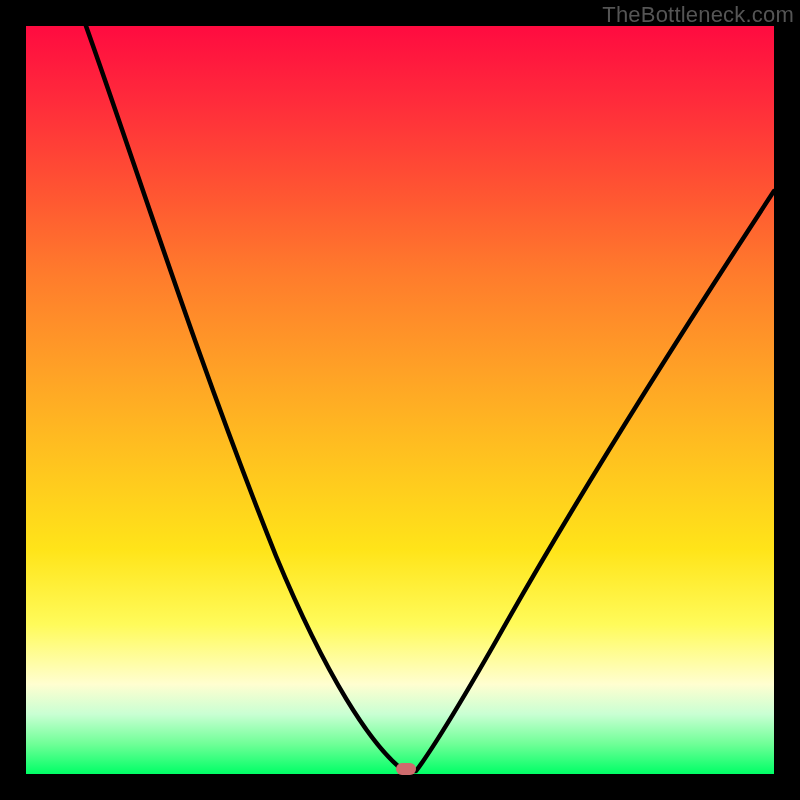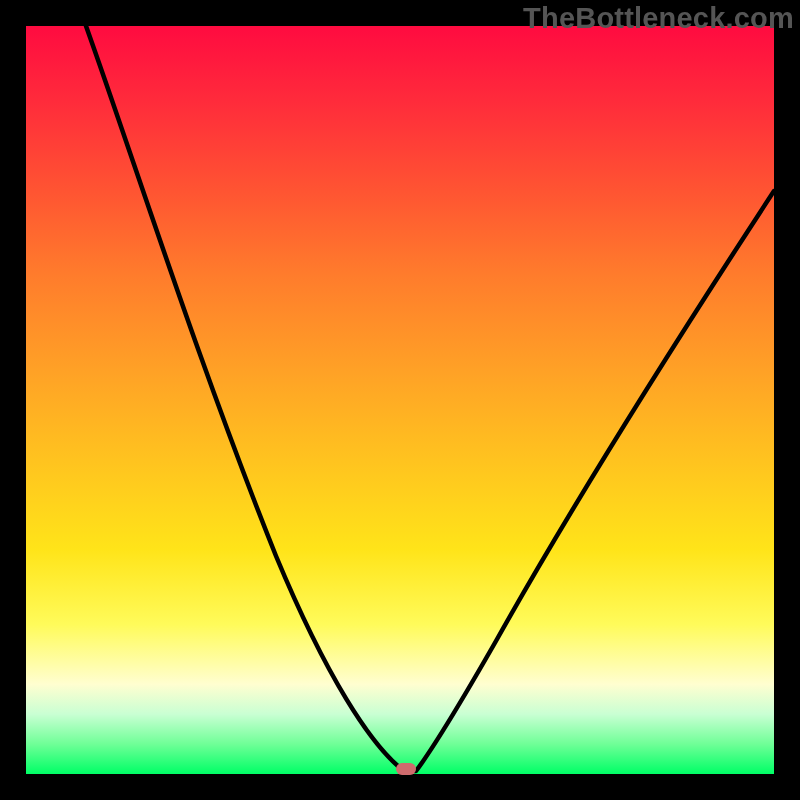--- a/index.html
+++ b/index.html
@@ -50,22 +50,22 @@
   .marker {
     position: absolute;
     background: #ce6b6d;
     border-radius: 7px;
   }
   .watermark {
     position: absolute;
     top: 2px;
     right: 6px;
     color: #555;
-    font-size: 29px;
-    font-weight: 700;
+    font-size: 22px;
+    font-weight: 400;
     letter-spacing: 0.2px;
   }
 </style>
 </head>
 <body>
 
 <div class="frame">
 
   <div class="plot">
 

